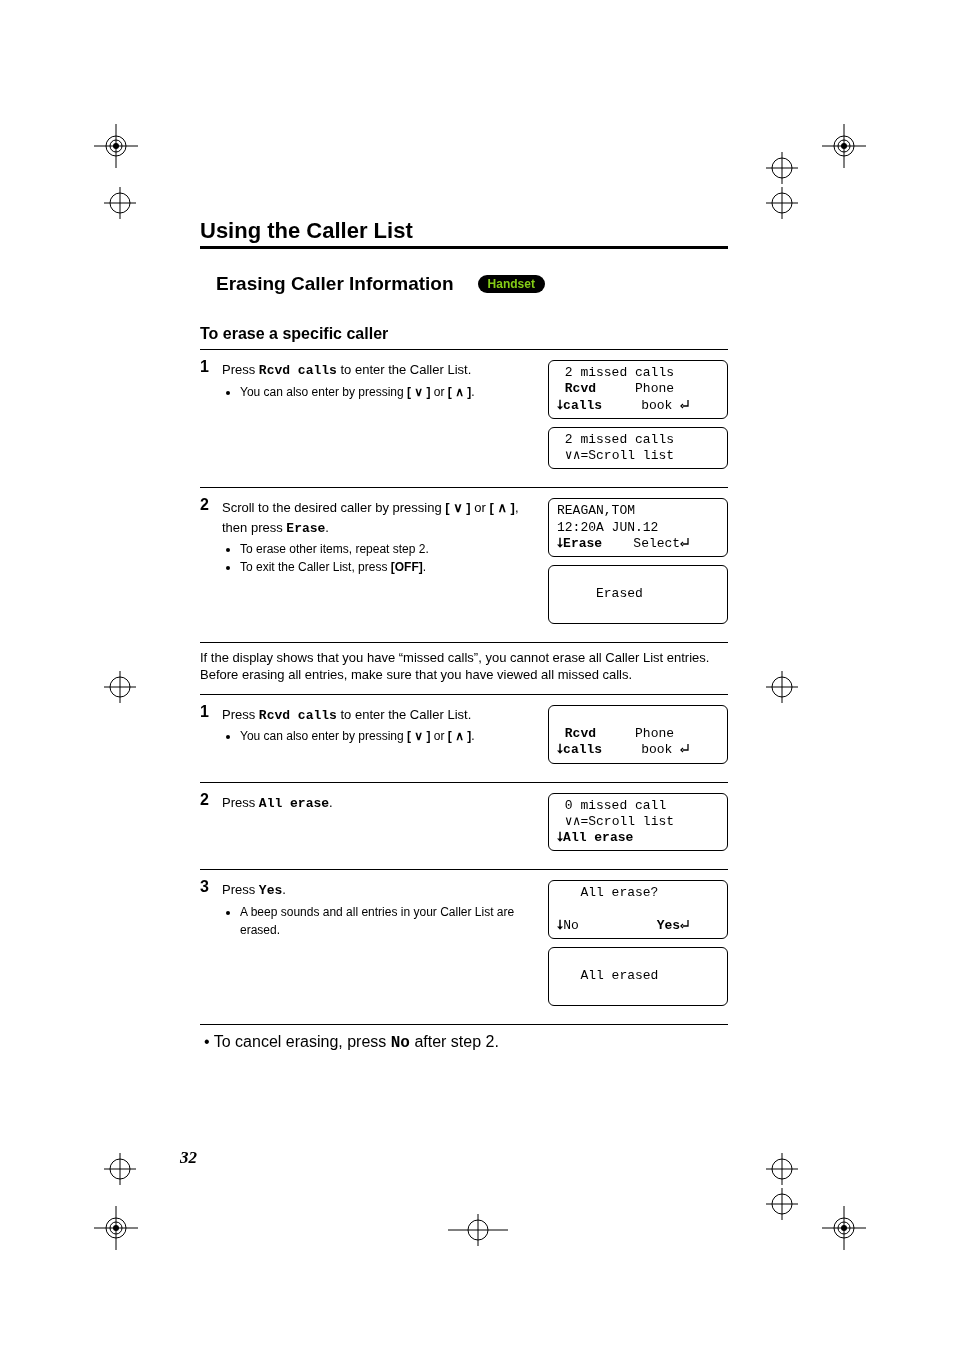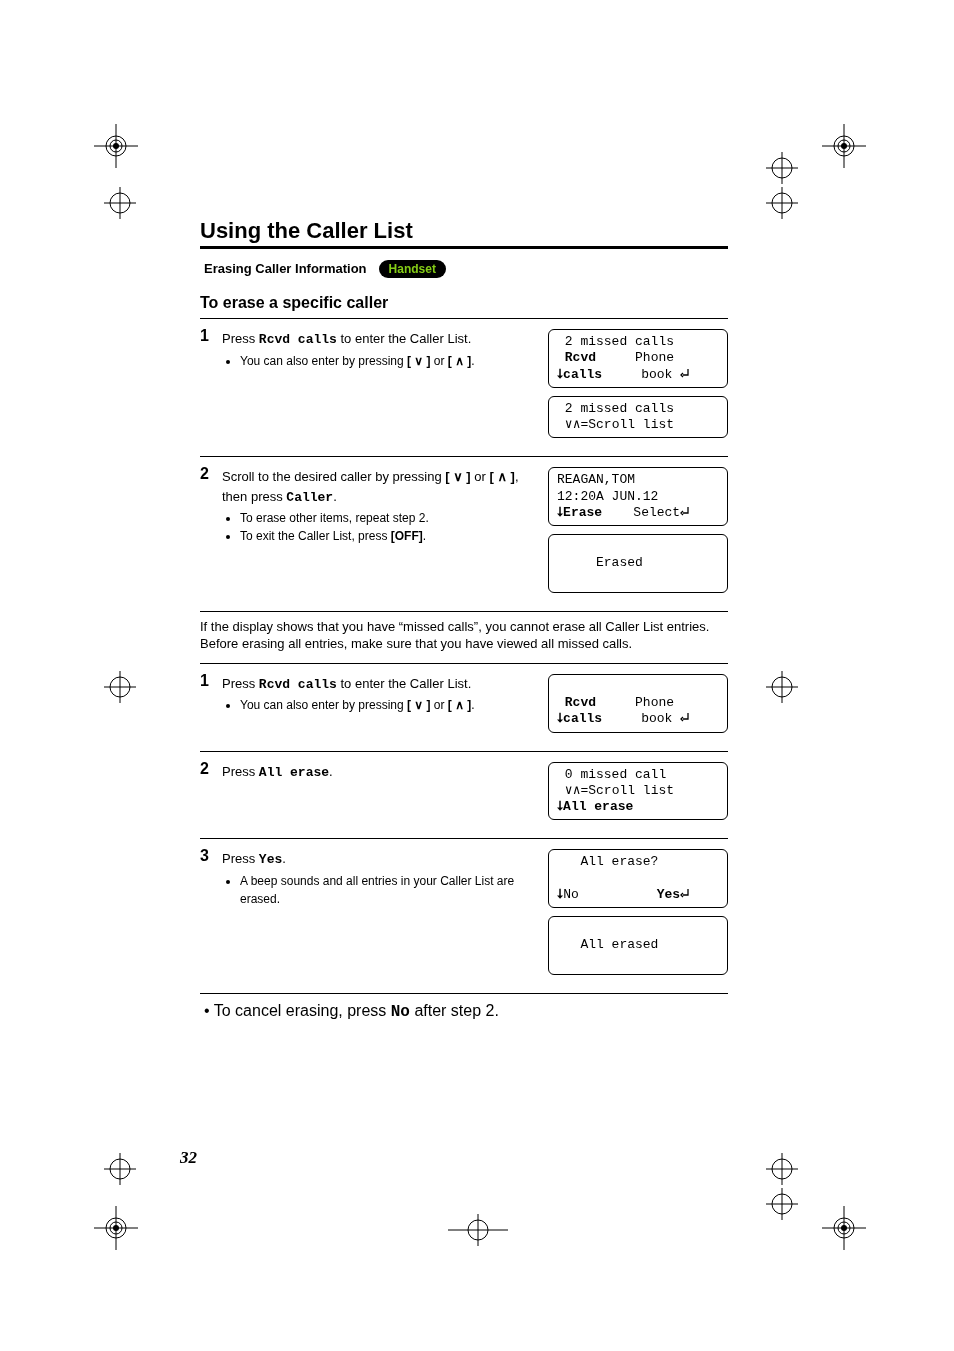--- a/index.html
+++ b/index.html
@@ -49,22 +49,22 @@
   }
 
   .subhead-row {
     display: flex;
     align-items: center;
     gap: 8px;
     margin-top: 4px;
   }
   .subhead {
     font-weight: bold;
-    font-size: 13px;
-    margin: 4px;
+    font-size: 19px;
+    margin: 16px;
   }
   .badge {
     display: inline-block;
     background: #000; color: #84cc16;
     font-size: 12px; font-weight: bold;
     padding: 2px 10px;
     border-radius: 10px;
   }
   .h3 {
     font-weight: bold;
@@ -283,21 +283,21 @@
 &nbsp;<span class="b">Rcvd</span>&nbsp;&nbsp;&nbsp;&nbsp;&nbsp;Phone
 <span class="b">⭣calls</span>&nbsp;&nbsp;&nbsp;&nbsp;&nbsp;book&nbsp;<svg class="arrow-enter" width="10" height="11">
                 <path d="M8 1 v6 h-5 M3 5 l-2 2 l2 2" fill="none" stroke="#000" stroke-width="1.3"></path>
               </svg></div>
             <div class="lcd">&nbsp;2 missed calls
 &nbsp;∨∧=Scroll list</div>
           </td>
         </tr>
         <tr>
           <td class="stepnum">2</td>
-          <td class="steptext">Scroll to the desired caller by pressing <b>[&nbsp;<span style="font-family:Arial">∨</span>&nbsp;]</b> or <b>[&nbsp;<span style="font-family:Arial">∧</span>&nbsp;]</b>, then press <span class="mono">Caller</span>.<ul>
+          <td class="steptext">Scroll to the desired caller by pressing <b>[&nbsp;<span style="font-family:Arial">∨</span>&nbsp;]</b> or <b>[&nbsp;<span style="font-family:Arial">∧</span>&nbsp;]</b>, then press <span class="mono">Erase</span>.<ul>
               <li>To erase other items, repeat step 2.</li>
               <li>To exit the Caller List, press <b>[OFF]</b>.</li>
             </ul></td>
           <td class="screen-col">
             <div class="lcd">REAGAN,TOM
 12:20A&nbsp;JUN.12
 <span class="b">⭣Erase</span>&nbsp;&nbsp;&nbsp;&nbsp;Select<svg class="arrow-enter" width="10" height="11">
                 <path d="M8 1 v6 h-5 M3 5 l-2 2 l2 2" fill="none" stroke="#000" stroke-width="1.3"></path>
               </svg></div>
             <div class="lcd">

